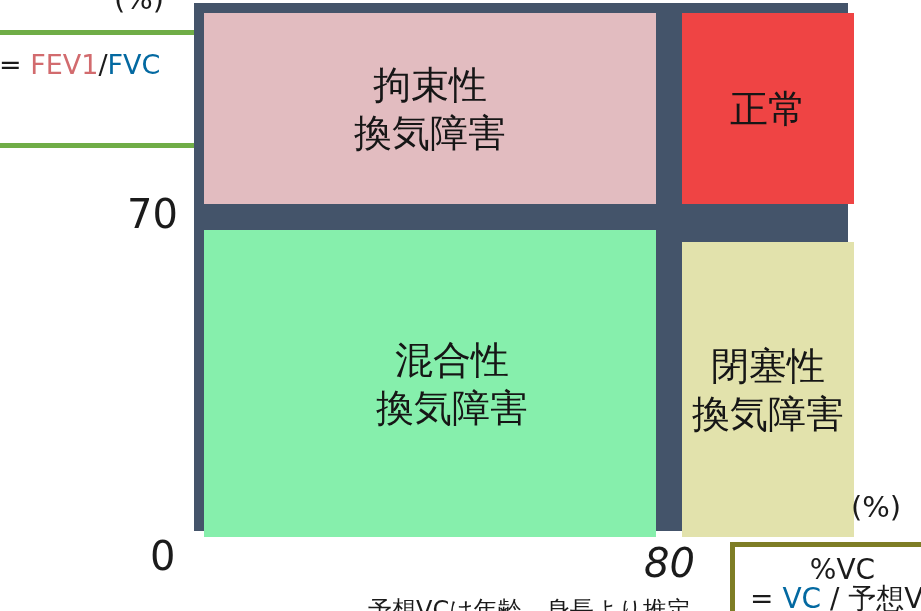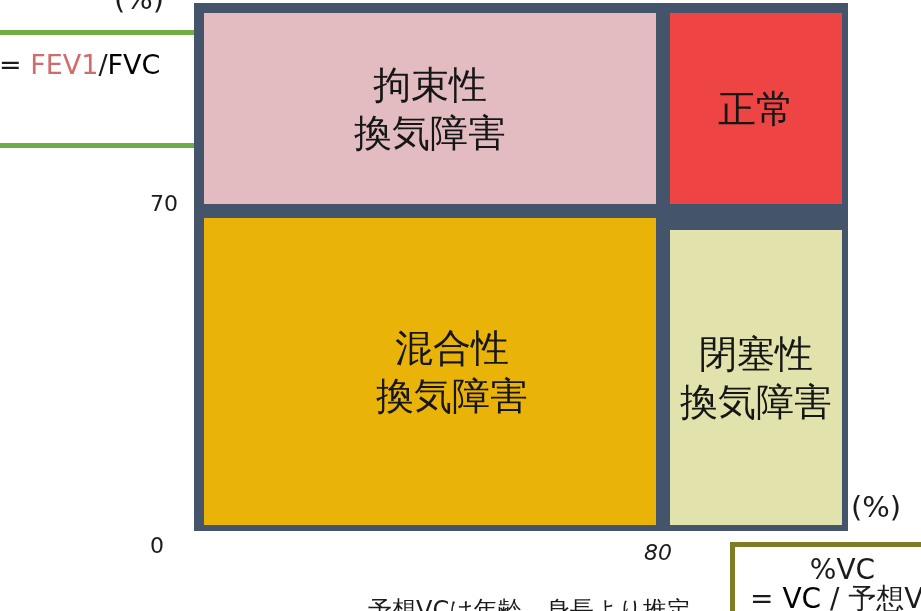--- a/index.html
+++ b/index.html
@@ -18,41 +18,41 @@
     position: absolute;
     left: 194px;
     top: 3px;
     width: 634px;
     height: 508px;
     border: 10px solid #44546A;
     background: #44546A;
     display: grid;
     grid-template-columns: 452px 172px;
     grid-template-rows: 191px 307px;
-    gap: 14px;
+    gap: 26px;
   }
   .cell {
     display: flex;
     align-items: center;
     justify-content: center;
     text-align: center;
     font-size: 38px;
     line-height: 48px;
     white-space: pre-line;
     color: #161616;
   }
   .cell.q-restrictive { background: #E2BCC0; }
   .cell.q-normal      { background: #ef4444; }
-  .cell.q-mixed       { background: #eab308; padding-left: 44px; }
+  .cell.q-mixed       { background: #86efac; padding-left: 44px; }
   .cell.q-obstructive { background: #E2E2AC; margin-top: 12px; }
 
   
   .axis-label {
     position: absolute;
-    font-size: 22px;
+    font-size: 40px;
     color: #1b1b1b;
     white-space: nowrap;
   }
   .lbl-y-unit  { left: 114px; top: -18px; font-size: 29px; }
   .lbl-70      { left: 120px; top: 191px; width: 58px; text-align: right; }
   .lbl-0       { left: 150px; top: 533px; }
   .lbl-80      { left: 644px; top: 540px; font-style: italic; }
   .lbl-x-unit  { left: 851px; top: 490px; font-size: 29px; }
 
   
@@ -63,21 +63,21 @@
     width: 198px;
     height: 98px;
     border: 5px solid #70AD47;
     background: #ffffff;
     padding: 10px 0 0 16px;
     font-size: 27px;
     line-height: 40px;
     white-space: nowrap;
   }
   .c-fev1 { color: #D26B6E; margin-top: 16px; }
-  .c-olive { color: #000000; }
+  .c-olive { color: #0369a1; }
 
   
   .vc-box {
     position: absolute;
     left: 730px;
     top: 542px;
     width: 195px;
     height: 95px;
     border: 5px solid #7E7D25;
     background: #ffffff;

